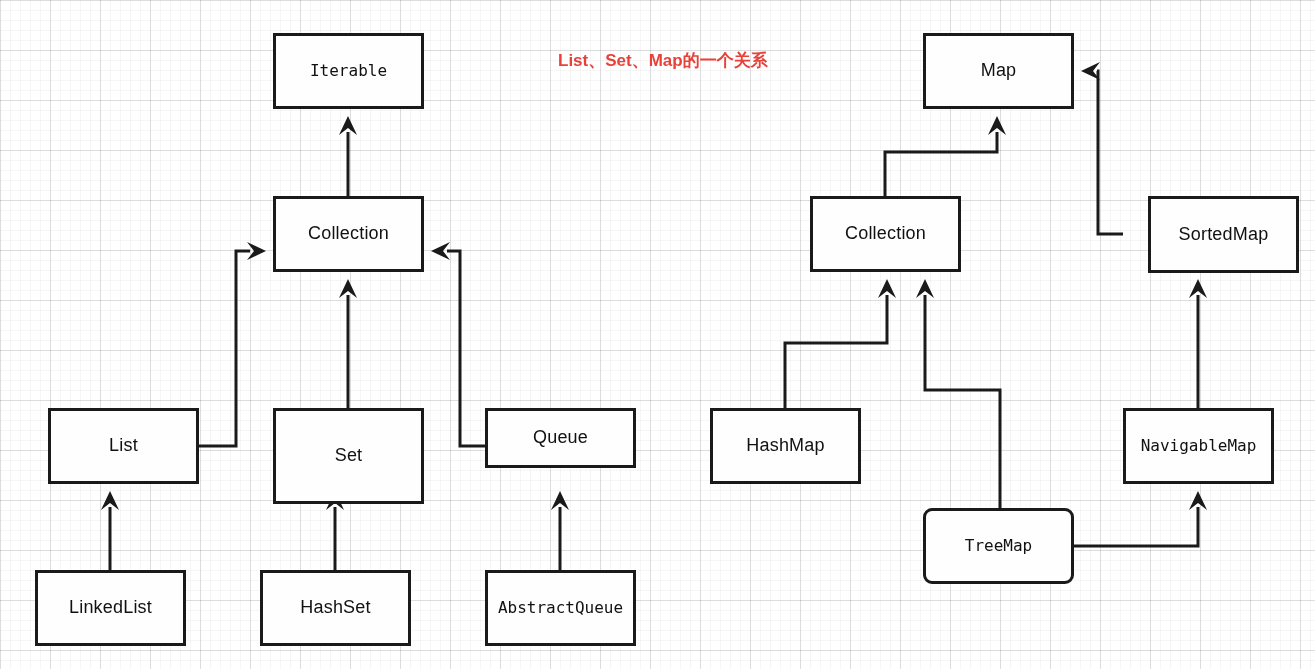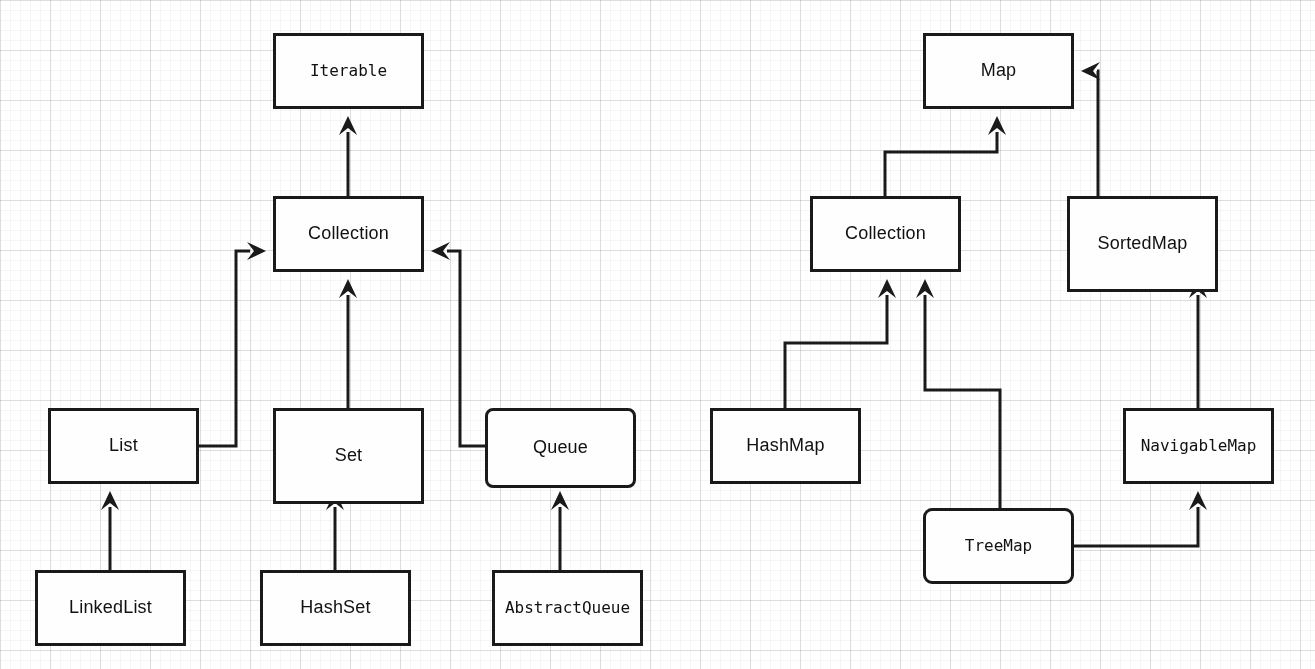--- a/index.html
+++ b/index.html
@@ -102,46 +102,47 @@
       </div>
       <div class="node sans" style="left: 273px; top: 196px; width: 151px; height: 76px; border-color: rgb(26, 26, 26); background: rgb(254, 254, 254);">
         <span class="label">Collection</span>
       </div>
       <div class="node sans" style="left: 48px; top: 408px; width: 151px; height: 76px; border-color: rgb(26, 26, 26); background: rgb(254, 254, 254);">
         <span class="label">List</span>
       </div>
       <div class="node sans" style="left: 273px; top: 408px; width: 151px; height: 96px; border-color: rgb(26, 26, 26); background: rgb(254, 254, 254);">
         <span class="label">Set</span>
       </div>
-      <div class="node sans" style="left: 485px; top: 408px; width: 151px; height: 80px; border-color: rgb(26, 26, 26); background: rgb(254, 254, 254); border-radius: 8px;">
+      <div class="node sans" style="left: 485px; top: 408px; width: 151px; height: 60px; border-color: rgb(26, 26, 26); background: rgb(254, 254, 254);">
         <span class="label">Queue</span>
       </div>
       <div class="node sans" style="left: 35px; top: 570px; width: 151px; height: 76px; border-color: rgb(26, 26, 26); background: rgb(254, 254, 254);">
         <span class="label">LinkedList</span>
       </div>
       <div class="node sans" style="left: 260px; top: 570px; width: 151px; height: 76px; border-color: rgb(26, 26, 26); background: rgb(254, 254, 254);">
         <span class="label">HashSet</span>
       </div>
-      <div class="node mono" style="left: 485px; top: 570px; width: 151px; height: 76px; border-color: rgb(26, 26, 26); background: rgb(254, 254, 254); margin-left: 7px;">
+      <div class="node mono" style="left: 485px; top: 570px; width: 151px; height: 76px; border-color: rgb(26, 26, 26); background: rgb(254, 254, 254);">
         <span class="label">AbstractQueue</span>
       </div>
       <div class="node sans" style="left: 923px; top: 33px; width: 151px; height: 76px; border-color: rgb(26, 26, 26); background: rgb(254, 254, 254);">
         <span class="label">Map</span>
       </div>
       <div class="node sans" style="left: 810px; top: 196px; width: 151px; height: 76px; border-color: rgb(26, 26, 26); background: rgb(254, 254, 254);">
         <span class="label">Collection</span>
       </div>
-      <div class="node sans" style="left: 1067px; top: 196px; width: 151px; height: 96px; border-color: rgb(26, 26, 26); background: rgb(254, 254, 254);">
+      <div class="node sans" style="left: 1148px; top: 196px; width: 151px; height: 77px; border-color: rgb(26, 26, 26); background: rgb(254, 254, 254);">
         <span class="label">SortedMap</span>
       </div>
       <div class="node sans" style="left: 710px; top: 408px; width: 151px; height: 76px; border-color: rgb(26, 26, 26); background: rgb(254, 254, 254);">
         <span class="label">HashMap</span>
       </div>
       <div class="node mono" style="left: 1123px; top: 408px; width: 151px; height: 76px; border-color: rgb(26, 26, 26); background: rgb(254, 254, 254);">
         <span class="label">NavigableMap</span>
       </div>
       <div class="node mono" style="left: 923px; top: 508px; width: 151px; height: 76px; border-color: rgb(26, 26, 26); background: rgb(254, 254, 254); border-radius: 9px;">
         <span class="label">TreeMap</span>
       </div>
     </div>
 
+  <div id="diagram-title" style="left: 558px; top: 49px; color: rgb(232, 65, 58);">List、Set、Map的一个关系</div>
 
 </div>
 
 </body></html>

